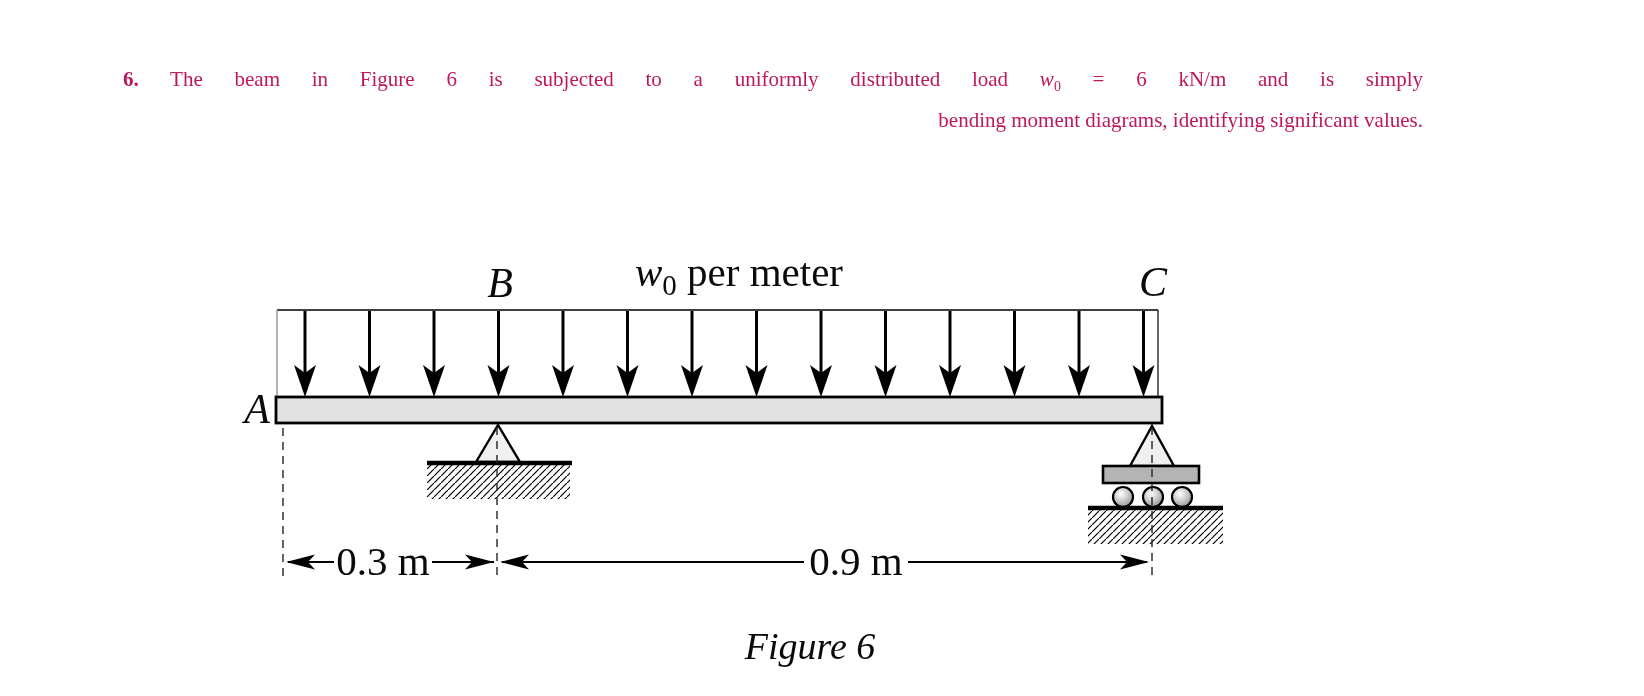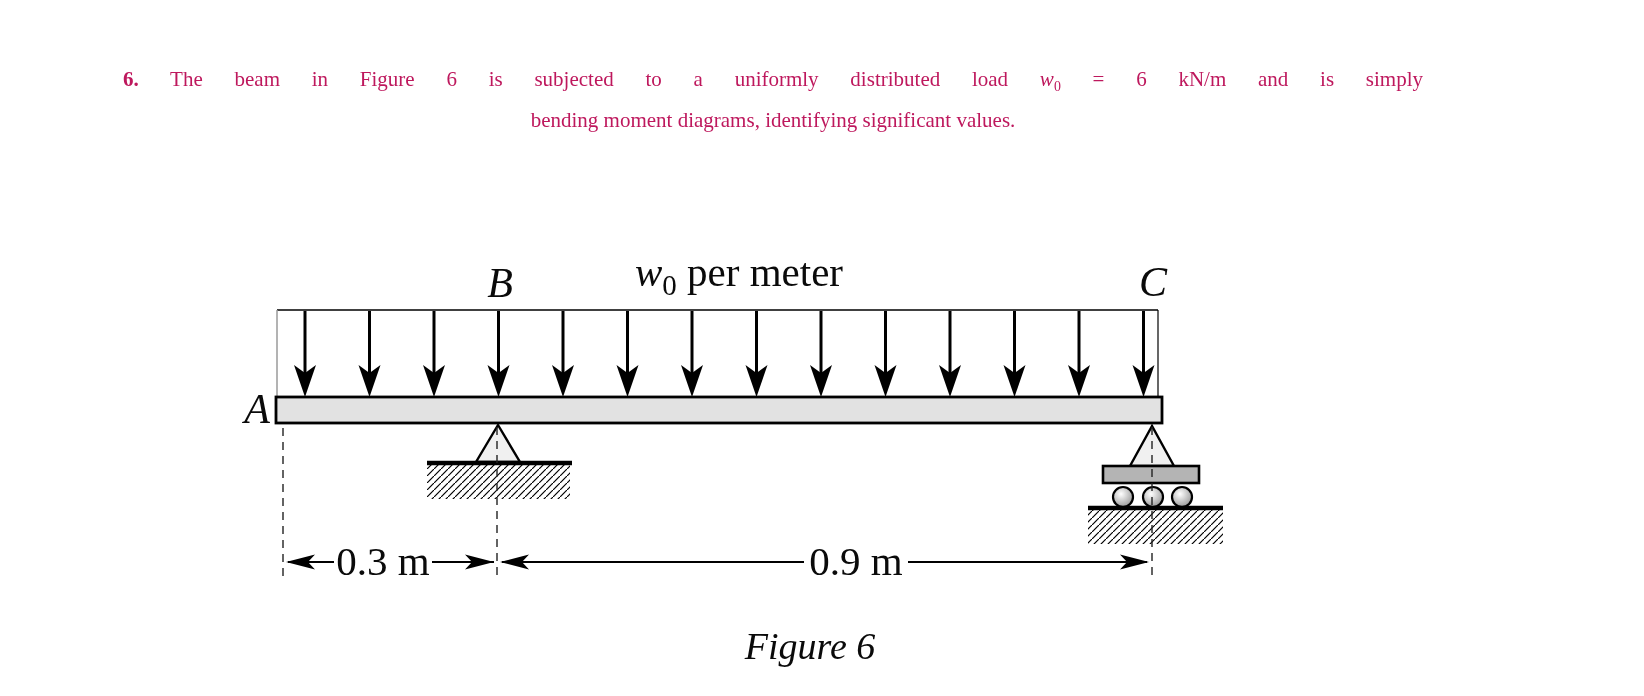--- a/index.html
+++ b/index.html
@@ -15,21 +15,21 @@
   .problem {
     position: absolute;
     left: 123px;
     top: 59px;
     width: 1300px;
     font-size: 21px;
     line-height: 41px;
     color: #be185d;
   }
   .jline { text-align: justify; text-align-last: justify; }
-  .lline { text-align: center; }
+  .lline { text-align: right; }
   .bold { font-weight: bold; }
   .it { font-style: italic; }
   .problem sub { font-size: 0.66em; line-height: 0; }
   .fig-svg { position: absolute; left: 0; top: 0; }
   .fig-svg text { font-family: "Liberation Serif", serif; fill: #0a0a0a; }
   .lbl { font-size: 42px; font-style: italic; }
   .dimtxt { font-size: 41px; }
   .loadtxt { font-size: 41px; }
   .caption { font-size: 38px; font-style: italic; }
 </style>

